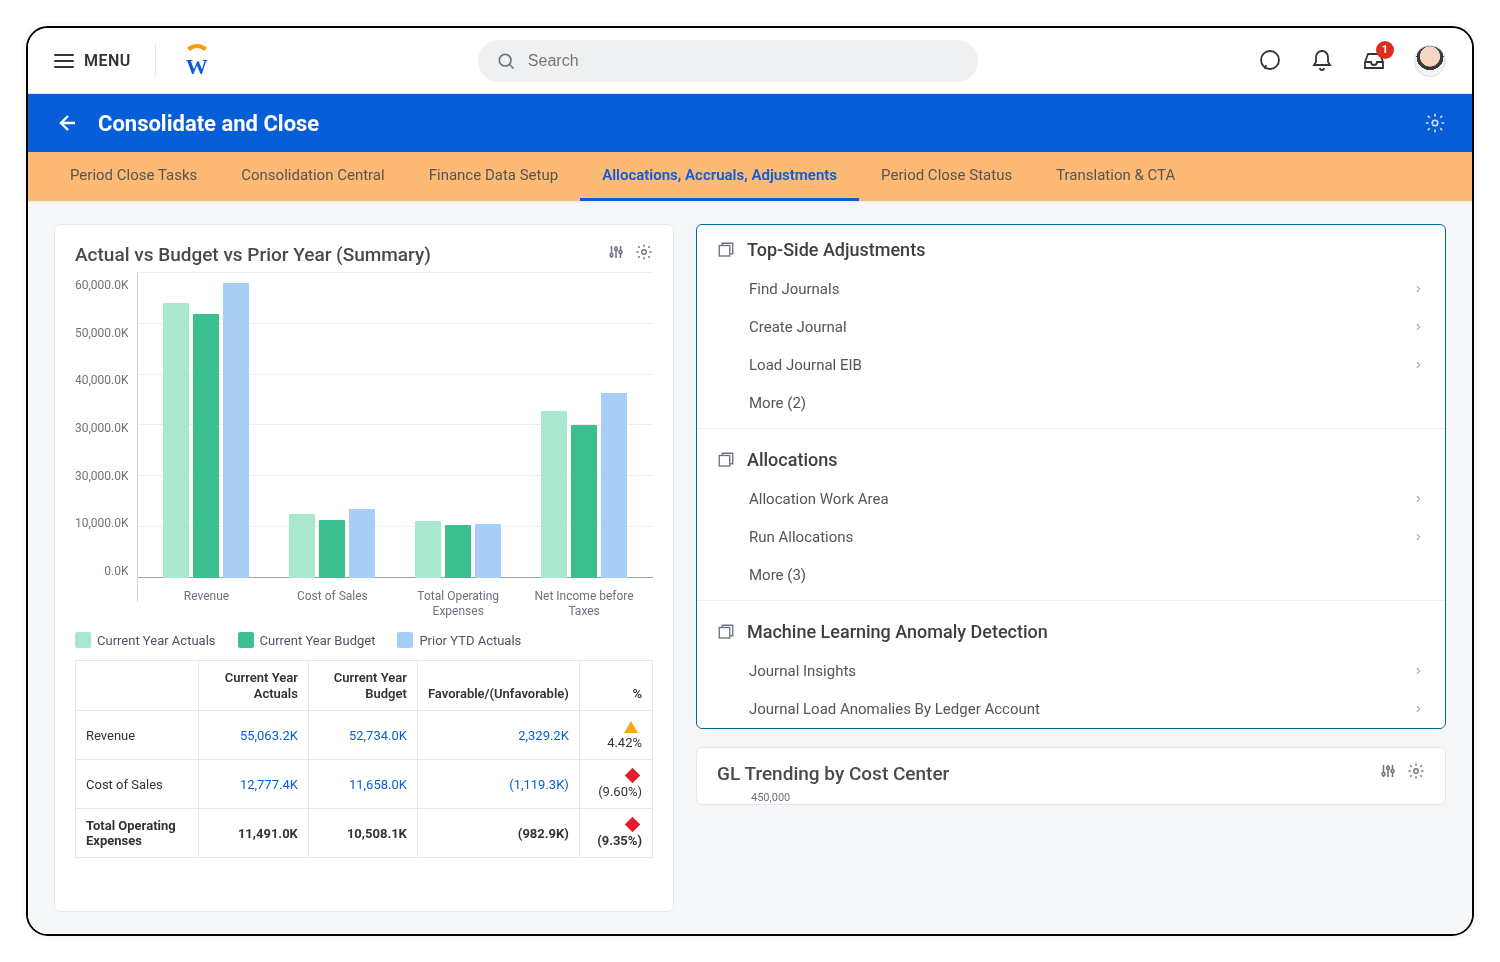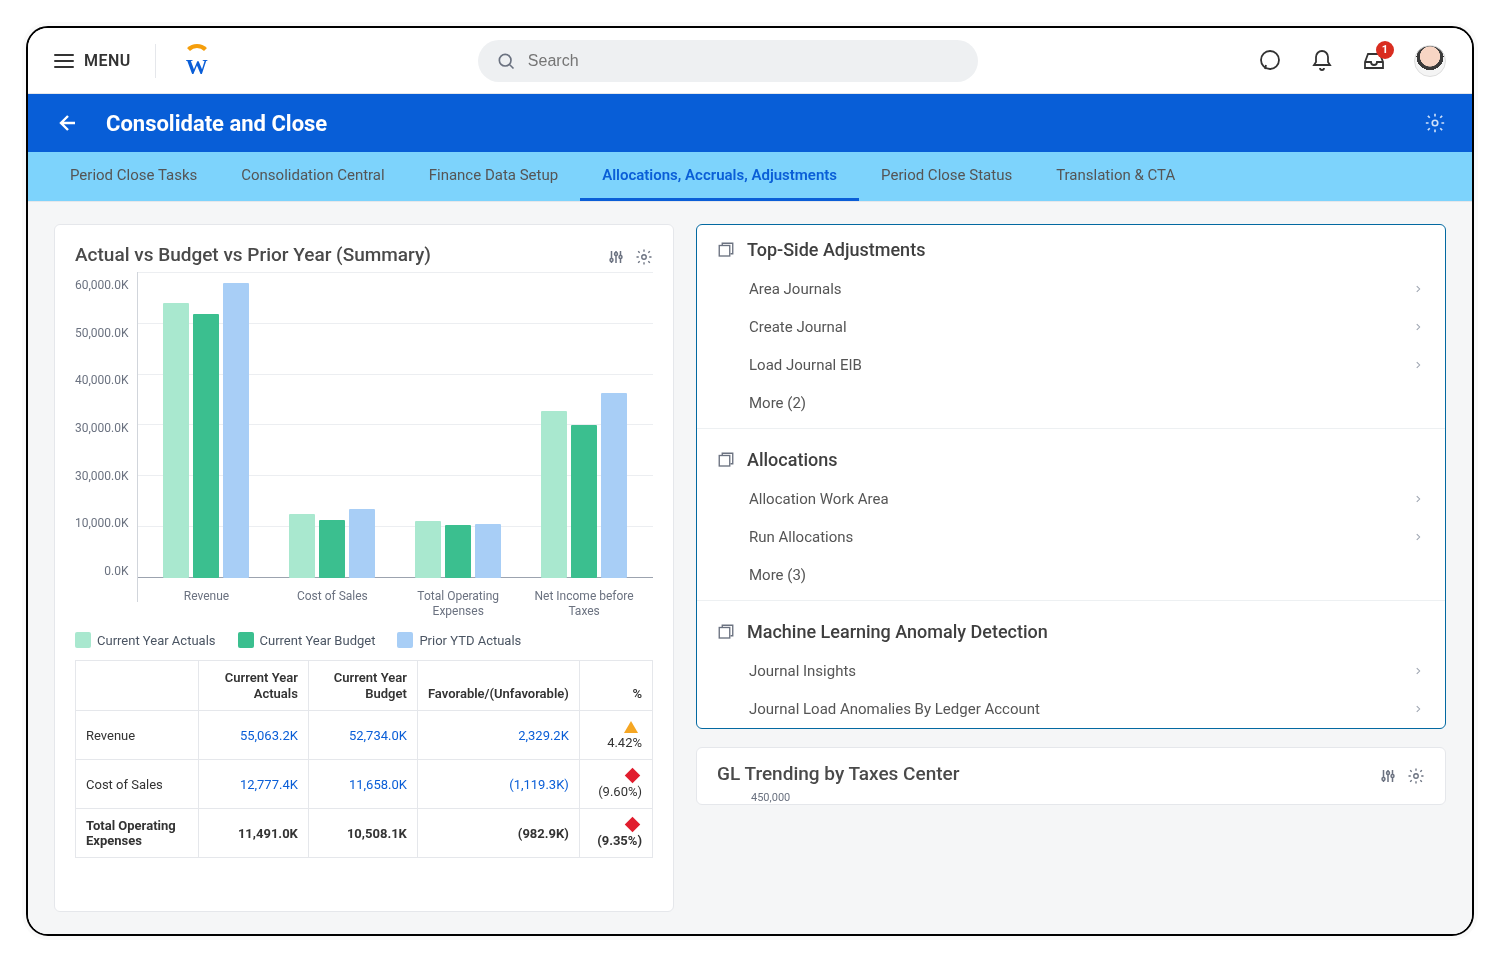--- a/index.html
+++ b/index.html
@@ -18,36 +18,36 @@
   .logo .arc { width:28px; height:14px; border:4px solid #f59e0b; border-bottom:none; border-left-color:transparent; border-right-color:transparent; border-radius:28px 28px 0 0; position:absolute; top:0; left:3px; }
   .logo .w { position:absolute; bottom:-2px; left:0; width:34px; text-align:center; font-weight:800; font-size:22px; color:#0a5ed7; font-family:Georgia,serif; }
   .searchbox { flex:0 0 500px; margin-left:250px; height:42px; background:#eef0f2; border-radius:21px; display:flex; align-items:center; padding:0 18px; gap:12px; }
   .searchbox input { border:none; background:transparent; outline:none; font-size:16px; flex:1; color:#555; }
   .top-right { margin-left:auto; display:flex; align-items:center; gap:28px; }
   .icon-btn { width:24px; height:24px; cursor:pointer; color:#333; position:relative; }
   .badge { position:absolute; top:-8px; right:-8px; width:18px; height:18px; background:#d92d20; color:#fff; font-size:11px; font-weight:700; border-radius:50%; display:flex; align-items:center; justify-content:center; }
   .avatar { width:32px; height:32px; border-radius:50%; background: radial-gradient(circle at 50% 35%, #f7d5c4 0 40%, #3a3a3a 42% 55%, #f4f4f4 55% 100%); border:1px solid #ddd; cursor:pointer; }
 
   
-  .blueband { height:58px; background:#085ed7; color:#fff; display:flex; align-items:center; padding:0 26px; gap:28px; }
+  .blueband { height:58px; background:#085ed7; color:#fff; display:flex; align-items:center; padding:0 26px; gap:20px; }
   .blueband .back { width:24px; height:24px; cursor:pointer; }
   .blueband h1 { font-size:22px; font-weight:700; }
   .blueband .gear-right { margin-left:auto; cursor:pointer; color:#cfe1fb; }
 
   
-  .tabstrip { height:50px; background:#7dd3fc; display:flex; align-items:stretch; padding:0 20px; gap:0; border-bottom:1px solid #e5e7eb; }
+  .tabstrip { height:50px; background:#fdba74; display:flex; align-items:stretch; padding:0 20px; gap:0; border-bottom:1px solid #e5e7eb; }
   .tab { display:flex; align-items:center; padding:0 22px; font-size:15px; color:#555; cursor:pointer; border-bottom:3px solid transparent; }
   .tab.active { color:#0a5ed7; border-bottom-color:#0a5ed7; font-weight:600; }
 
   
   .content { position:absolute; top:174px; bottom:0; left:0; right:0; background:#f5f6f7; padding:22px 26px; display:flex; gap:22px; overflow:hidden; }
   .col-left { flex:0 0 620px; background:#fff; border-radius:6px; border:1px solid #e5e7eb; padding:18px 20px 0 20px; overflow:hidden; display:flex; flex-direction:column; }
   .col-right { flex:1; display:flex; flex-direction:column; gap:18px; overflow:hidden; }
 
-  .card-head { display:flex; align-items:flex-end; margin-bottom:6px; }
+  .card-head { display:flex; align-items:flex-start; margin-bottom:6px; }
   .card-title { font-size:19px; color:#4a4a4a; font-weight:500; }
   .card-tools { margin-left:auto; display:flex; gap:10px; color:#6b7280; }
   .tool-icon { width:18px; height:18px; cursor:pointer; }
 
   
   .chart-wrapper { display:flex; height:330px; }
   .y-axis { display:flex; flex-direction:column; justify-content:space-between; align-items:flex-end; padding:6px 8px 24px 0; font-size:12px; color:#6b7280; height:100%; }
   .plot { flex:1; position:relative; border-left:1px solid #d1d5db; }
   .gridlines { position:absolute; inset:0 0 24px 0; display:flex; flex-direction:column; justify-content:space-between; }
   .gridlines div { height:0; border-top:1px solid #eceef1; }
@@ -273,21 +273,21 @@
     <div class="col-right">
       <div class="rcard" id="right-sections">
           <div class="rsection-header">
             <svg class="sqicon" viewBox="0 0 24 24" fill="none" stroke="#6b7280" stroke-width="1.8">
               <rect x="3" y="6" width="14" height="14"></rect>
               <path d="M7 6V3h14v14h-3"></path>
             </svg>
             <div class="rsection-title">Top-Side Adjustments</div>
           </div>
           <div class="rlink-row">
-            <span>Area Journals</span>
+            <span>Find Journals</span>
             <span class="chev">
               <svg width="10" height="14" viewBox="0 0 24 24" fill="none" stroke="#9ca3af" stroke-width="2.5">
                 <path d="M9 5l7 7-7 7"></path>
               </svg>
             </span>
           </div>
           <div class="rlink-row">
             <span>Create Journal</span>
             <span class="chev">
               <svg width="10" height="14" viewBox="0 0 24 24" fill="none" stroke="#9ca3af" stroke-width="2.5">
@@ -354,21 +354,21 @@
             <span class="chev">
               <svg width="10" height="14" viewBox="0 0 24 24" fill="none" stroke="#9ca3af" stroke-width="2.5">
                 <path d="M9 5l7 7-7 7"></path>
               </svg>
             </span>
           </div>
         </div>
 
       <div class="rcard2">
         <div class="card-head">
-          <div class="card-title">GL Trending by Taxes Center</div>
+          <div class="card-title">GL Trending by Cost Center</div>
           <div class="card-tools">
             <svg class="tool-icon" viewBox="0 0 24 24" fill="none" stroke="#6b7280" stroke-width="2">
                 <path d="M6 4v10M6 18v2M12 4v2M12 10v10M18 4v6M18 14v6"></path>
                 <circle cx="6" cy="16" r="2"></circle>
                 <circle cx="12" cy="8" r="2"></circle>
                 <circle cx="18" cy="12" r="2"></circle>
               </svg>
             <svg class="tool-icon" viewBox="0 0 24 24" fill="none" stroke="#6b7280" stroke-width="1.8">
                 <circle cx="12" cy="12" r="3"></circle>
                 <path d="M12 2v3M12 19v3M4.2 4.2l2.1 2.1M17.7 17.7l2.1 2.1M2 12h3M19 12h3M4.2 19.8l2.1-2.1M17.7 6.3l2.1-2.1"></path>

